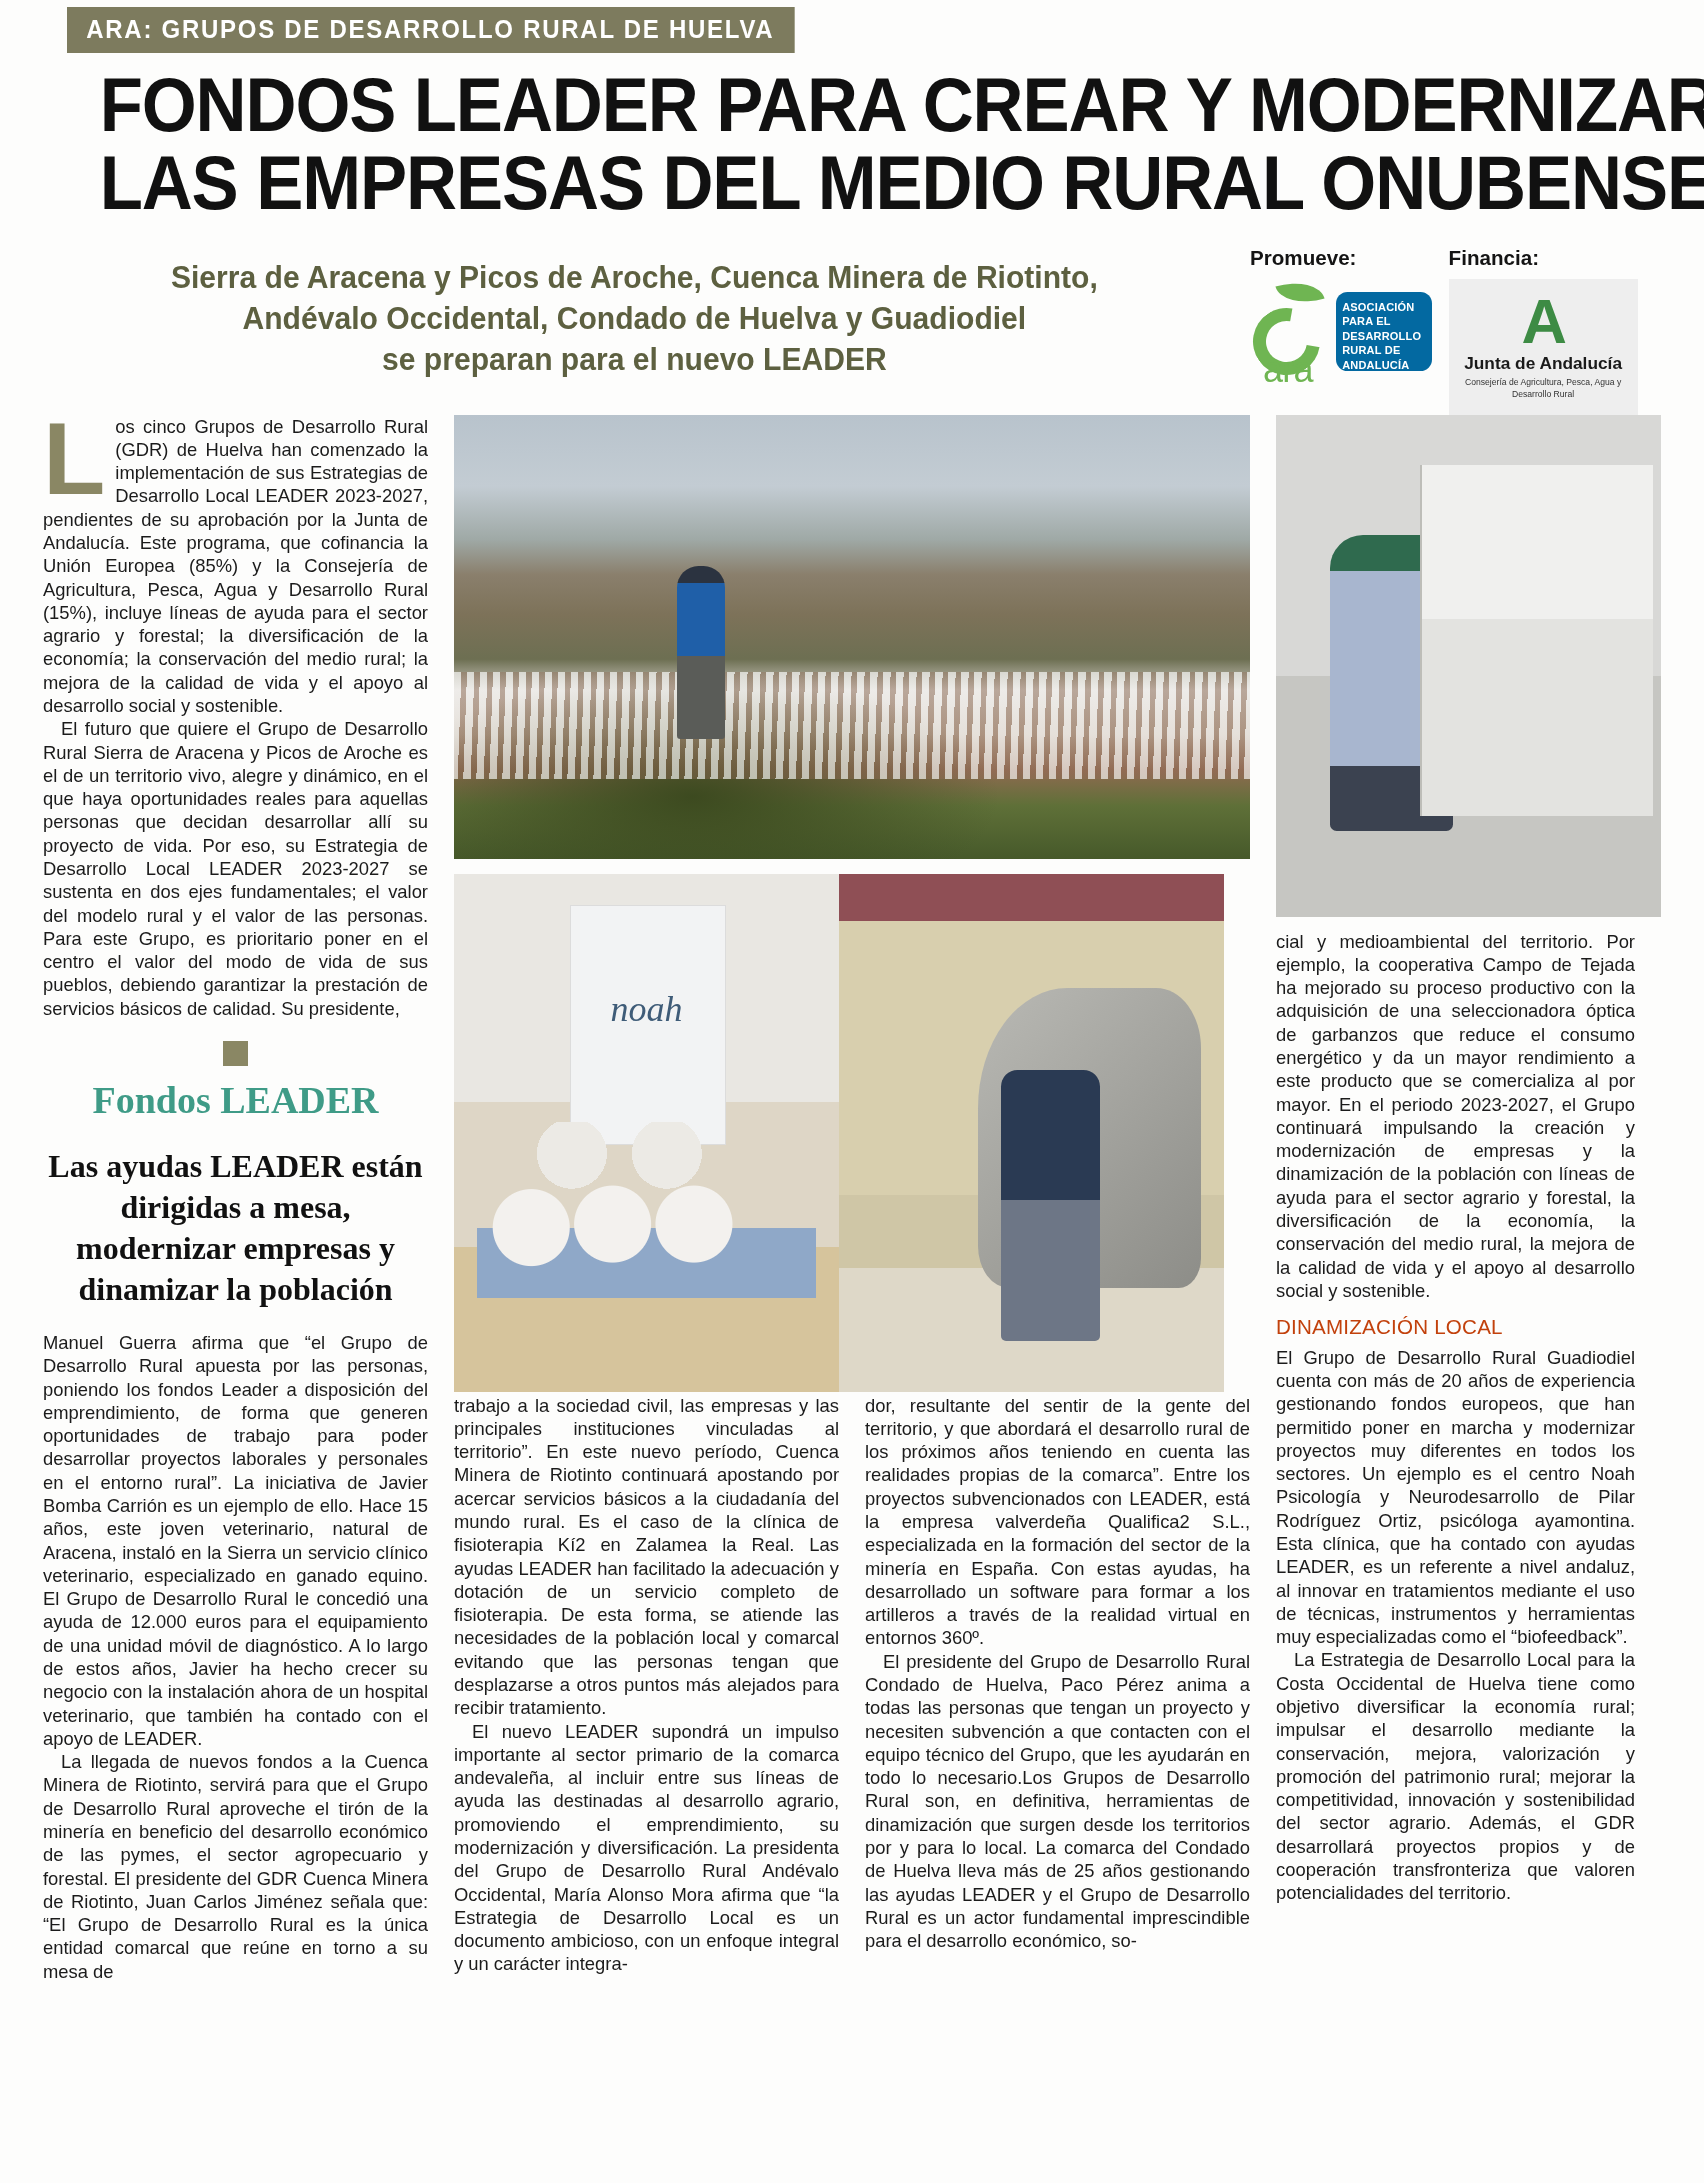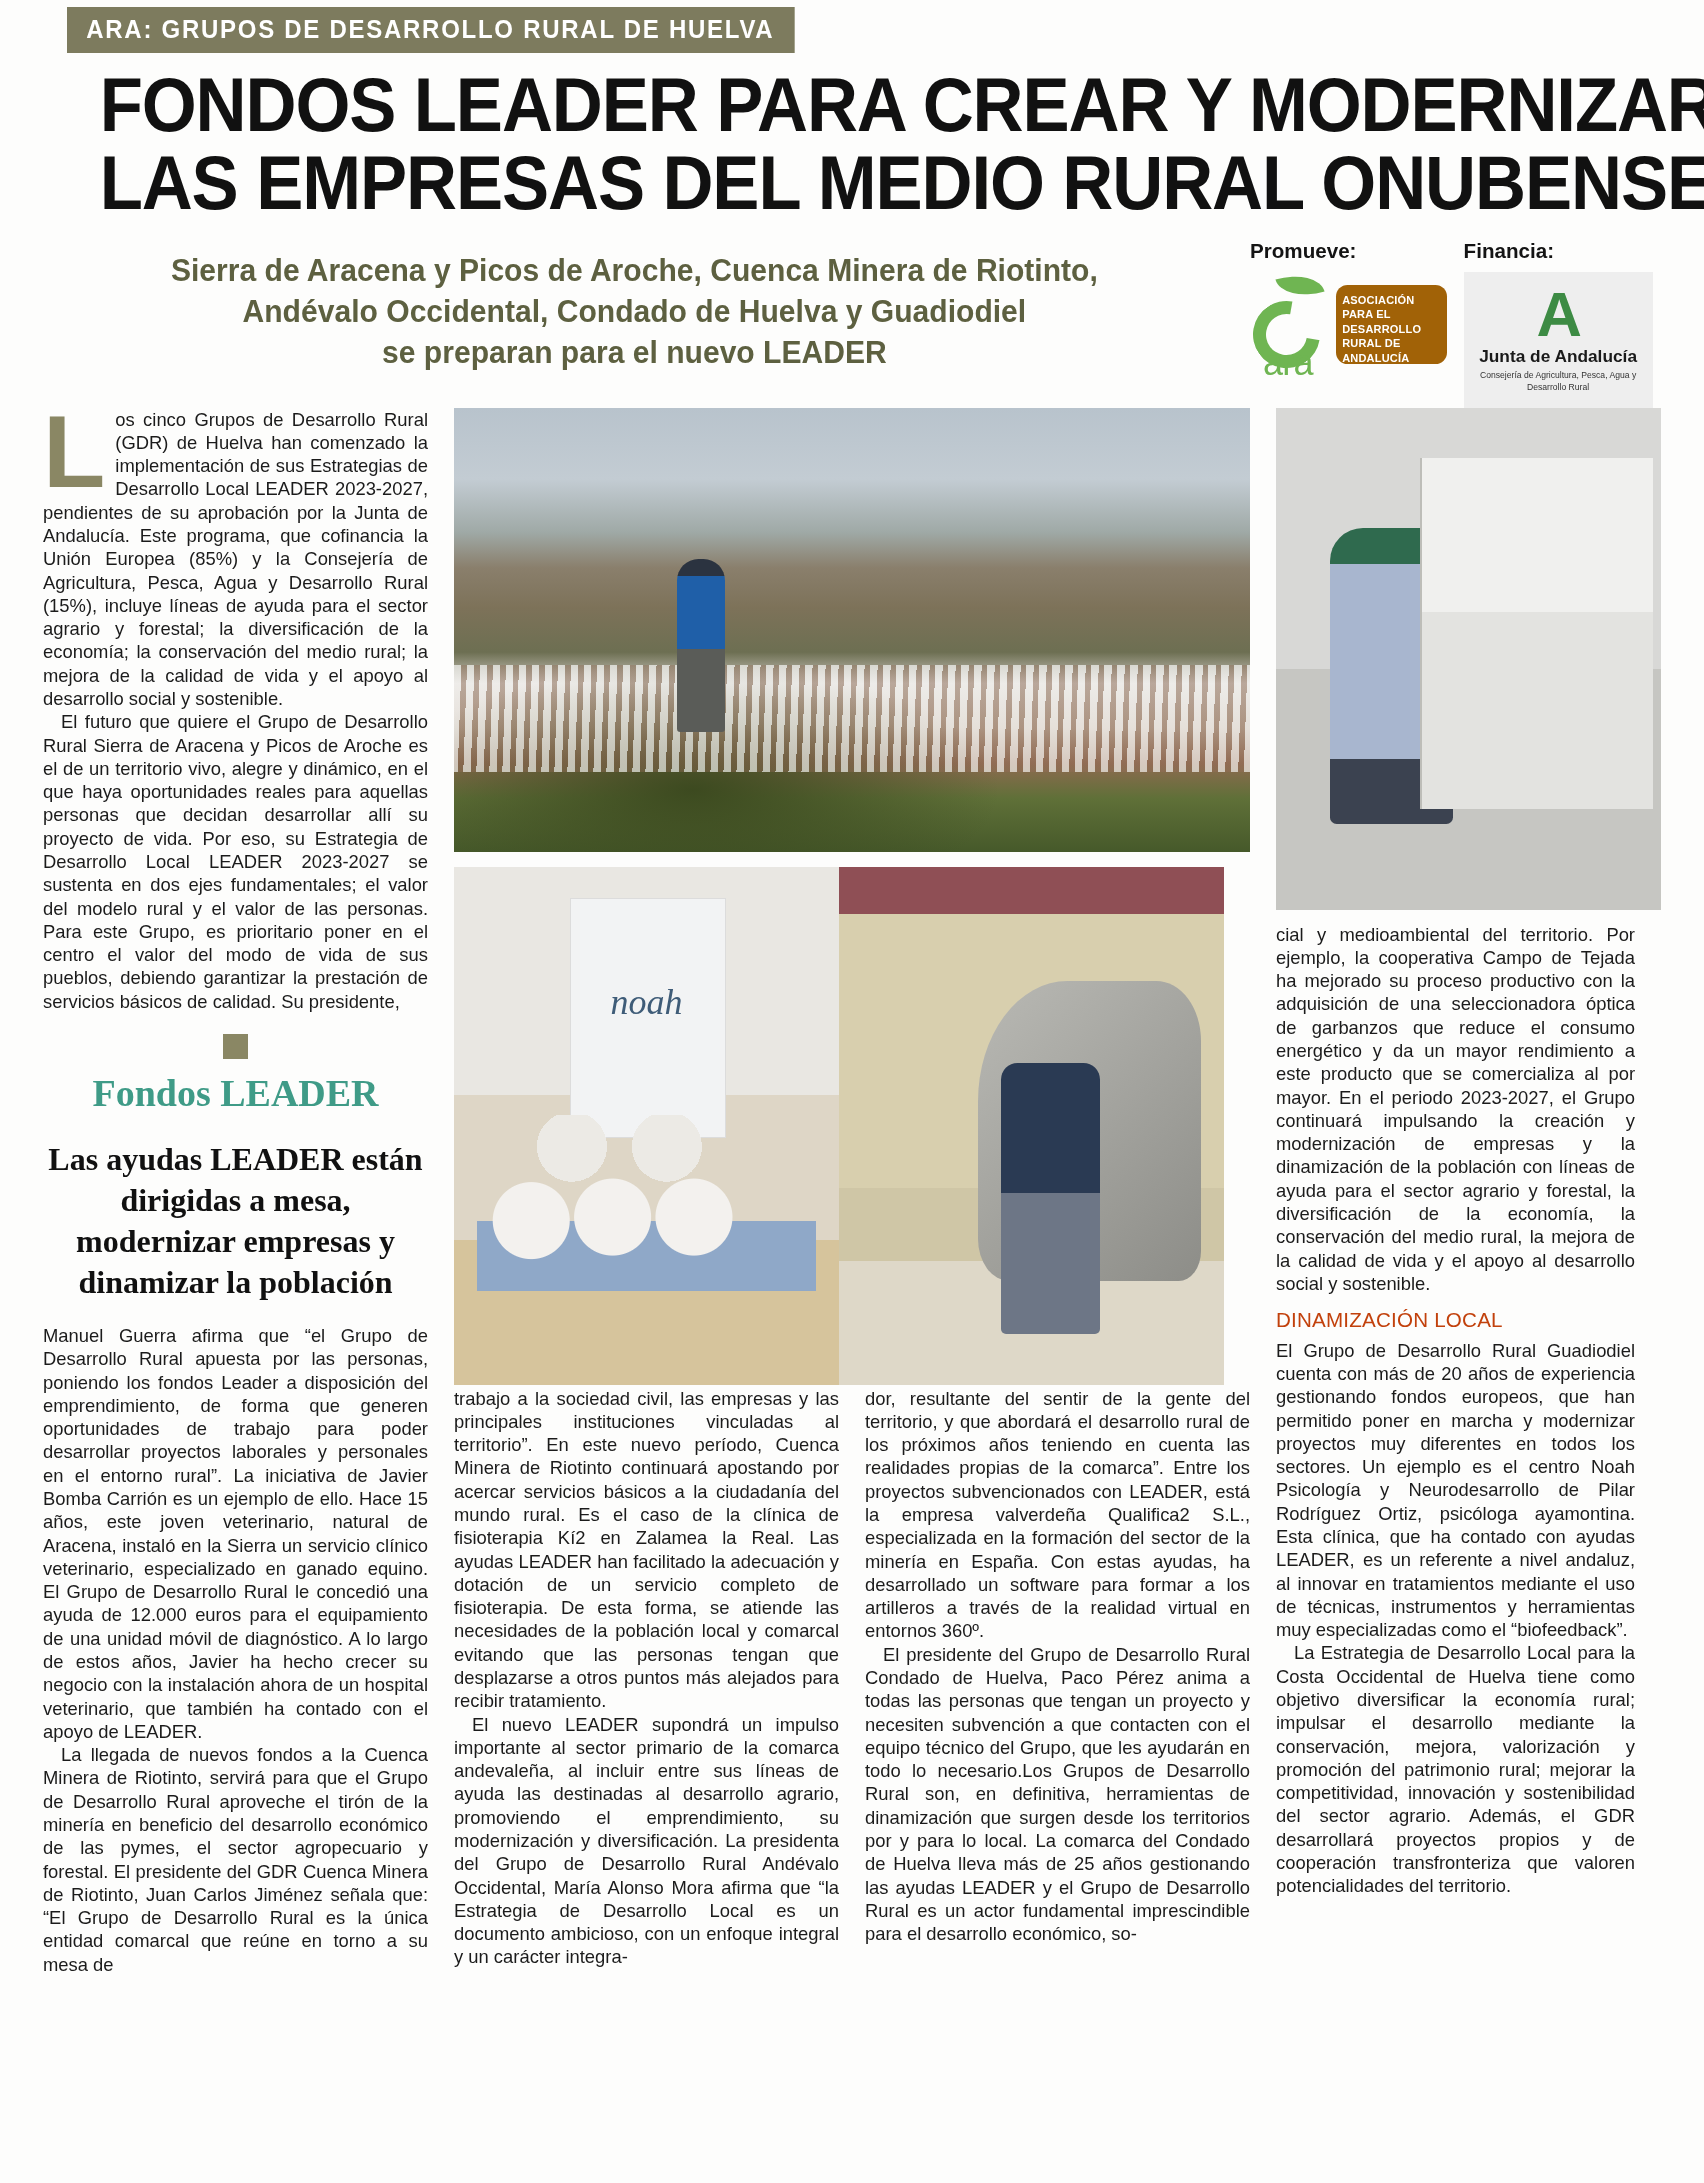--- a/index.html
+++ b/index.html
@@ -53,21 +53,21 @@
     font-family: "Liberation Sans", sans-serif;
     transform: scaleX(0.93);
     transform-origin: center top;
   }
   .headline .hl-line { display: block; white-space: nowrap; }
 
   
   .sub-row {
     display: flex;
     align-items: flex-start;
-    margin-top: 15px;
+    margin-top: 22px;
     height: 165px;
   }
   .subhead {
     flex: 1 1 auto;
     text-align: center;
     color: #5d6040;
     font-size: 31px;
     line-height: 1.32;
     font-weight: bold;
     padding-top: 15px;
@@ -112,23 +112,23 @@
     border-radius: 0 100% 0 100%;
     transform: rotate(-16deg);
   }
   .ara-word {
     position: absolute; left: 13px; top: 69px;
     font-size: 36px; font-weight: normal; color: #6fb552;
     letter-spacing: -0.8px;
     font-family: "Liberation Sans", sans-serif;
   }
   .ara-box {
-    background: #a16207;
+    background: #0369a1;
     border-radius: 11.5px;
-    width: 111px; height: 79px;
+    width: 96px; height: 79px;
     color: #ffffff;
     font-size: 11px;
     font-weight: bold;
     line-height: 1.32;
     padding: 8.2px 6.6px;
     letter-spacing: 0.2px;
     align-self: center;
   }
   .junta-box {
     background: #eeeeee;

